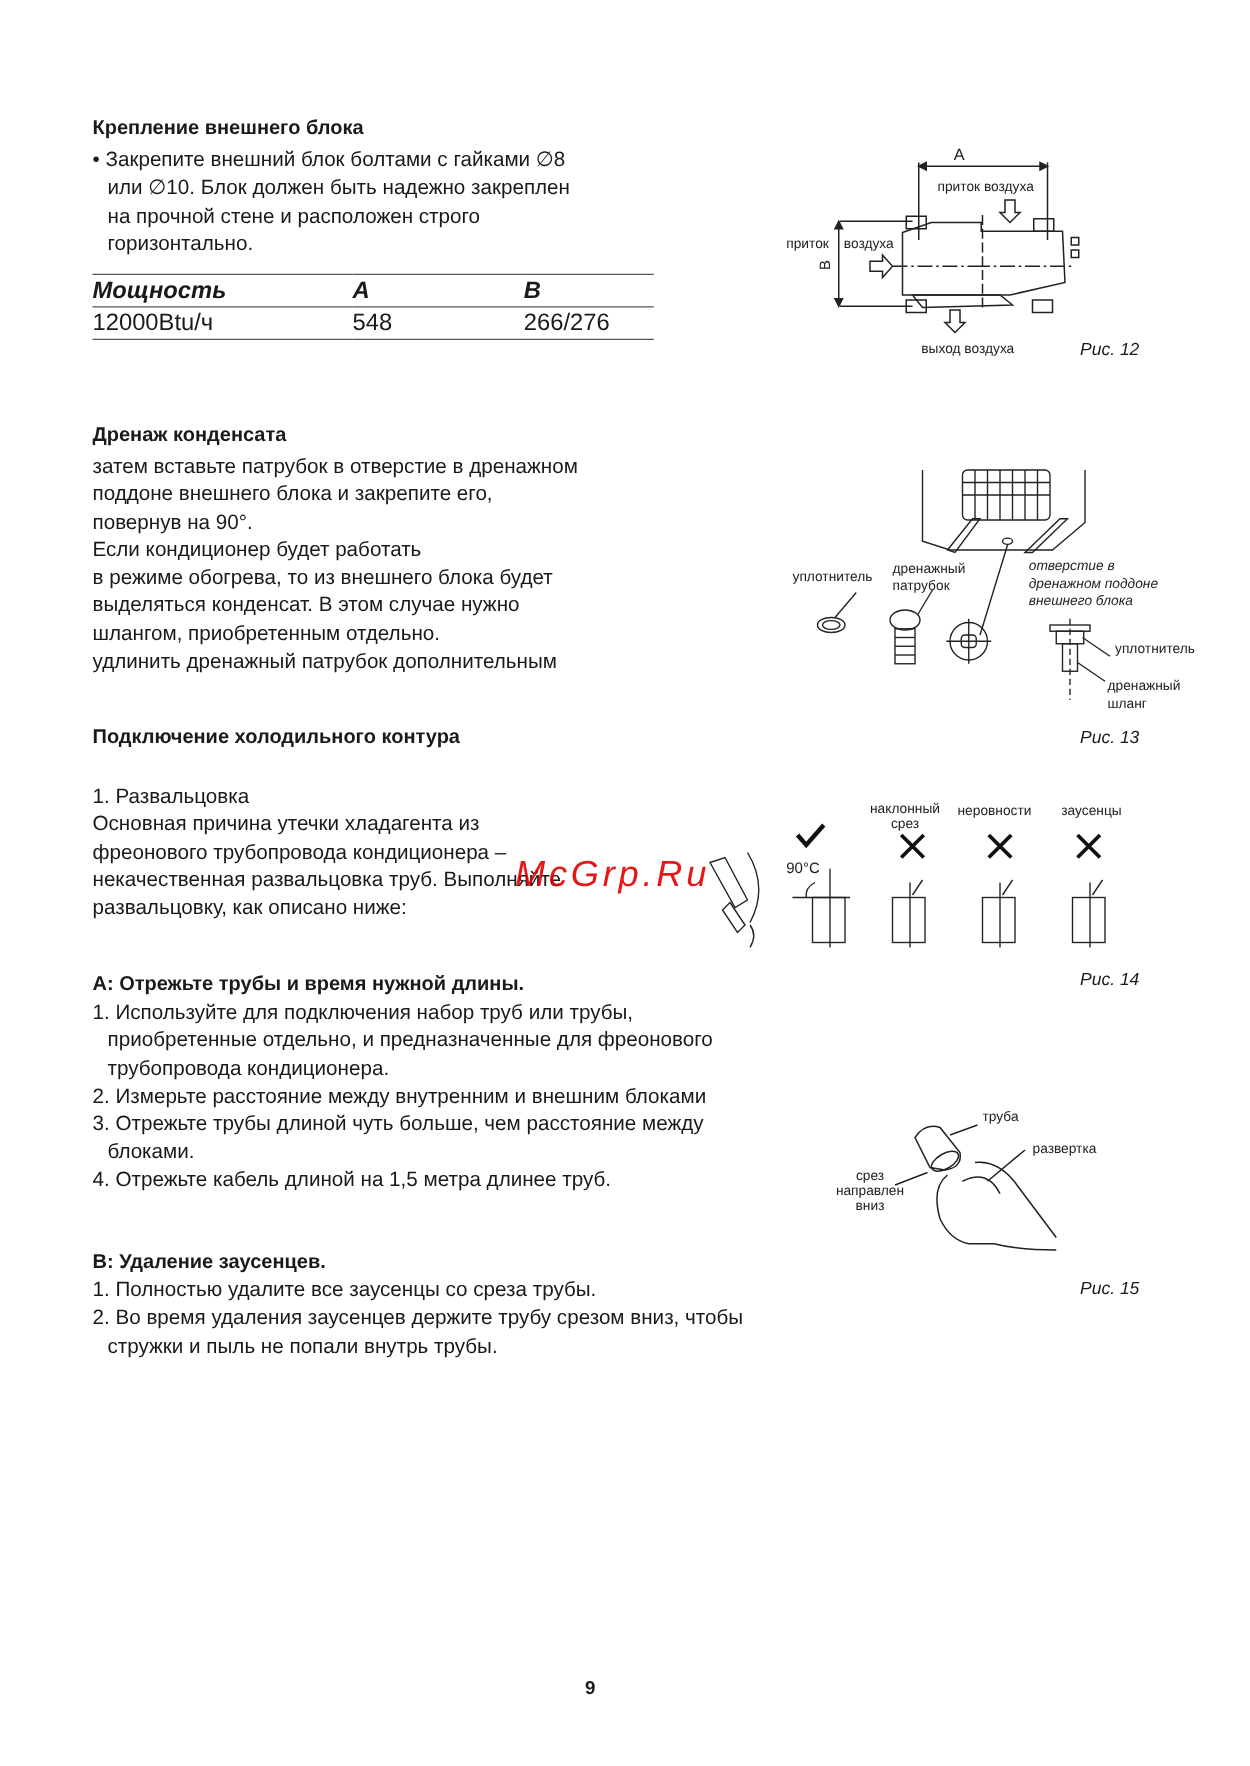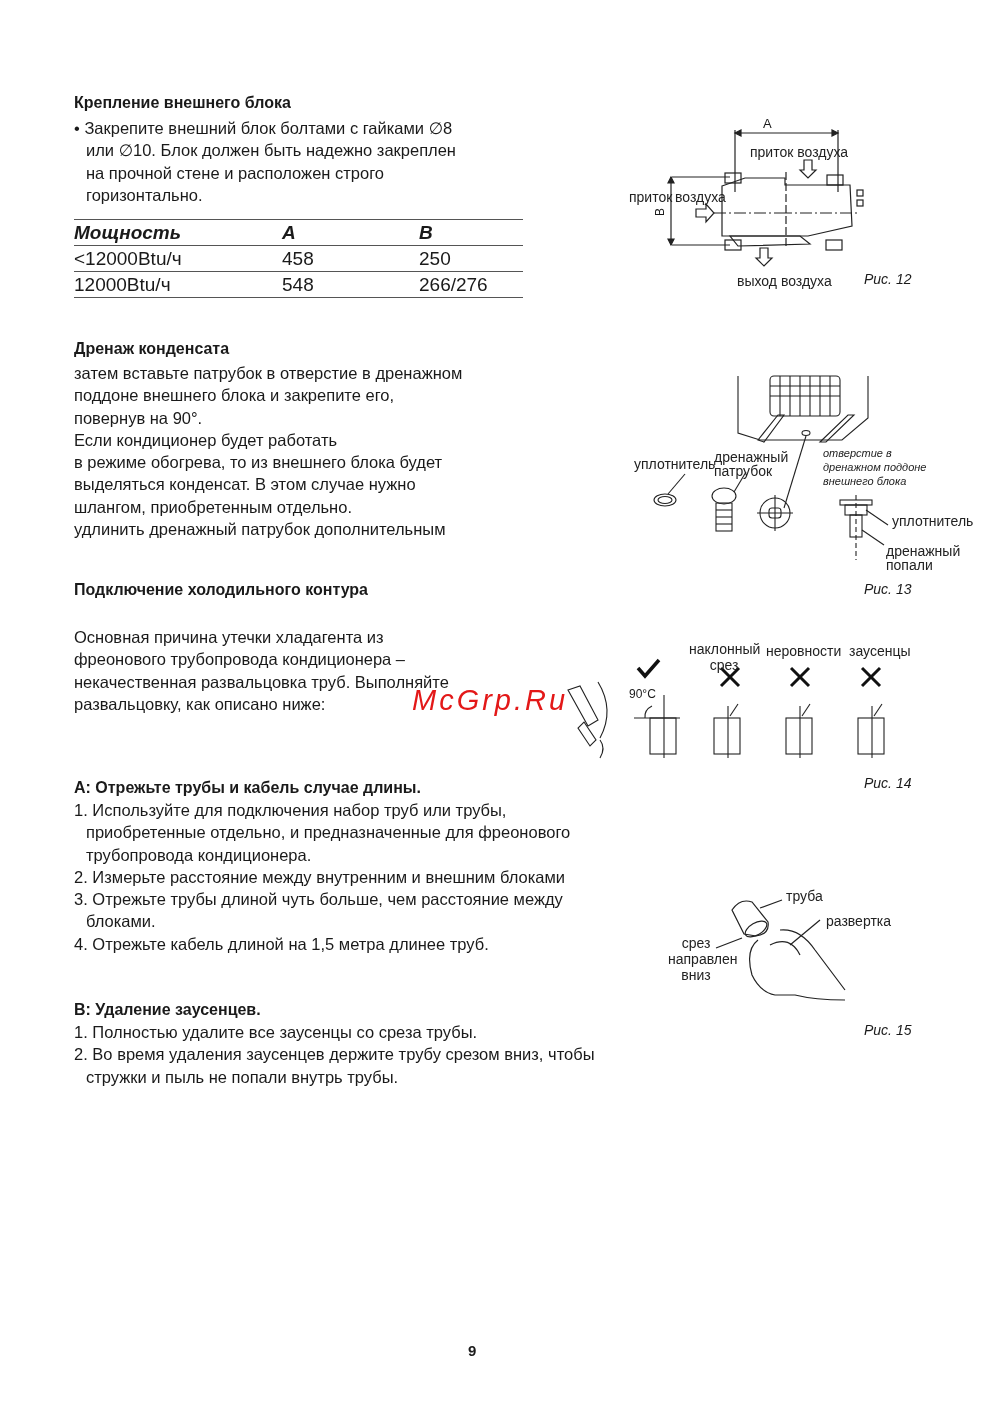--- a/index.html
+++ b/index.html
@@ -3,21 +3,21 @@
 <meta charset="utf-8">
 <style>
   html, body { margin: 0; padding: 0; background: #ffffff; }
   body { width: 1000px; height: 1413px; position: relative; overflow: hidden;
          font-family: "Liberation Sans", sans-serif; color: #1a1a1a; }
   .abs { position: absolute; }
   .h { font-weight: bold; font-size: 16px; }
   .p { font-size: 16.5px; line-height: 22.3px; }
   .sub { font-weight: bold; font-size: 16px; }
   .cap { font-style: italic; font-size: 14px; }
-  .lbl { font-size: 14px; color: #222; }
+  .lbl { font-size: 11px; color: #222; }
   .lbl-i { font-size: 11px; font-style: italic; color: #222; }
   .indent { padding-left: 12px; }
   table.spec { border-collapse: collapse; width: 449px; font-size: 19px; }
   table.spec td, table.spec th { text-align: left; padding: 2px 0 1px 0; height: 20px; border-bottom: 1.5px solid #555; font-weight: normal; }
   table.spec th { font-weight: bold; font-style: italic; }
   table.spec thead tr { border-top: 1.5px solid #555; }
   .c1 { width: 208px; } .c2 { width: 137px; }
   .watermark { color: #e00000; font-style: italic; font-size: 29px; letter-spacing: 3px; opacity: 0.9; }
   svg { position: absolute; overflow: visible; }
 </style>
@@ -34,25 +34,20 @@
 
 <table class="spec abs" style="left:74px; top:219px;">
   <thead>
     <tr>
       <th class="c1">Мощность</th>
       <th class="c2">A</th>
       <th>B</th>
     </tr>
   </thead>
   <tbody>
-    <tr>
-      <td>&lt;12000Btu/ч</td>
-      <td>458</td>
-      <td>250</td>
-    </tr>
     <tr>
       <td>12000Btu/ч</td>
       <td>548</td>
       <td>266/276</td>
     </tr>
   </tbody>
 </table>
 
 <div>
   <svg width="1000" height="1413" style="left:0;top:0;">
@@ -152,26 +147,27 @@
     </g>
   </svg>
   <div class="abs lbl" style="left:634px; top:456px;">уплотнитель</div>
   <div class="abs lbl" style="left:714px; top:449px;">дренажный</div>
   <div class="abs lbl" style="left:714px; top:463px;">патрубок</div>
   <div class="abs lbl-i" style="left:823px; top:447px;">отверстие в</div>
   <div class="abs lbl-i" style="left:823px; top:461px;">дренажном поддоне</div>
   <div class="abs lbl-i" style="left:823px; top:475px;">внешнего блока</div>
   <div class="abs lbl" style="left:892px; top:513px;">уплотнитель</div>
   <div class="abs lbl" style="left:886px; top:543px;">дренажный</div>
-  <div class="abs lbl" style="left:886px; top:557px;">попали</div>
+  <div class="abs lbl" style="left:886px; top:557px;">шланг</div>
   <div class="abs cap" style="left:864px; top:581px;">Рис. 13</div>
 </div>
 
 <div class="abs h" style="left:74px; top:581px;">Подключение холодильного контура</div>
 <div class="abs p" style="left:74px; top:626px; width:480px;">
+  <div>1. Развальцовка</div>
   <div>Основная причина утечки хладагента из</div>
   <div>фреонового трубопровода кондиционера –</div>
   <div>некачественная развальцовка труб. Выполняйте</div>
   <div>развальцовку, как описано ниже:</div>
 </div>
 
 <div>
   <svg width="1000" height="1413" style="left:0;top:0;">
     <g stroke="#222" fill="none" stroke-width="1.1">
 
@@ -214,21 +210,21 @@
     <div>наклонный</div>
     <div>срез</div>
   </div>
   <div class="abs lbl" style="left:766px; top:643px;">неровности</div>
   <div class="abs lbl" style="left:849px; top:643px;">заусенцы</div>
   <div class="abs cap" style="left:864px; top:775px;">Рис. 14</div>
 </div>
 
 <div class="abs watermark" style="left:412px; top:684px;">McGrp.Ru</div>
 
-<div class="abs sub" style="left:74px; top:779px;">A: Отрежьте трубы и кабель случае длины.</div>
+<div class="abs sub" style="left:74px; top:779px;">A: Отрежьте трубы и время нужной длины.</div>
 <div class="abs p" style="left:74px; top:799px; width:590px;">
   <div><span>1.</span> <span>Используйте для подключения набор труб или трубы,</span></div>
   <div class="indent">приобретенные отдельно, и предназначенные для фреонового</div>
   <div class="indent">трубопровода кондиционера.</div>
   <div><span>2.</span> <span>Измерьте расстояние между внутренним и внешним блоками</span></div>
   <div><span>3.</span> <span>Отрежьте трубы длиной чуть больше, чем расстояние между</span></div>
   <div class="indent">блоками.</div>
   <div><span>4.</span> <span>Отрежьте кабель длиной на 1,5 метра длинее труб.</span></div>
 </div>
 

